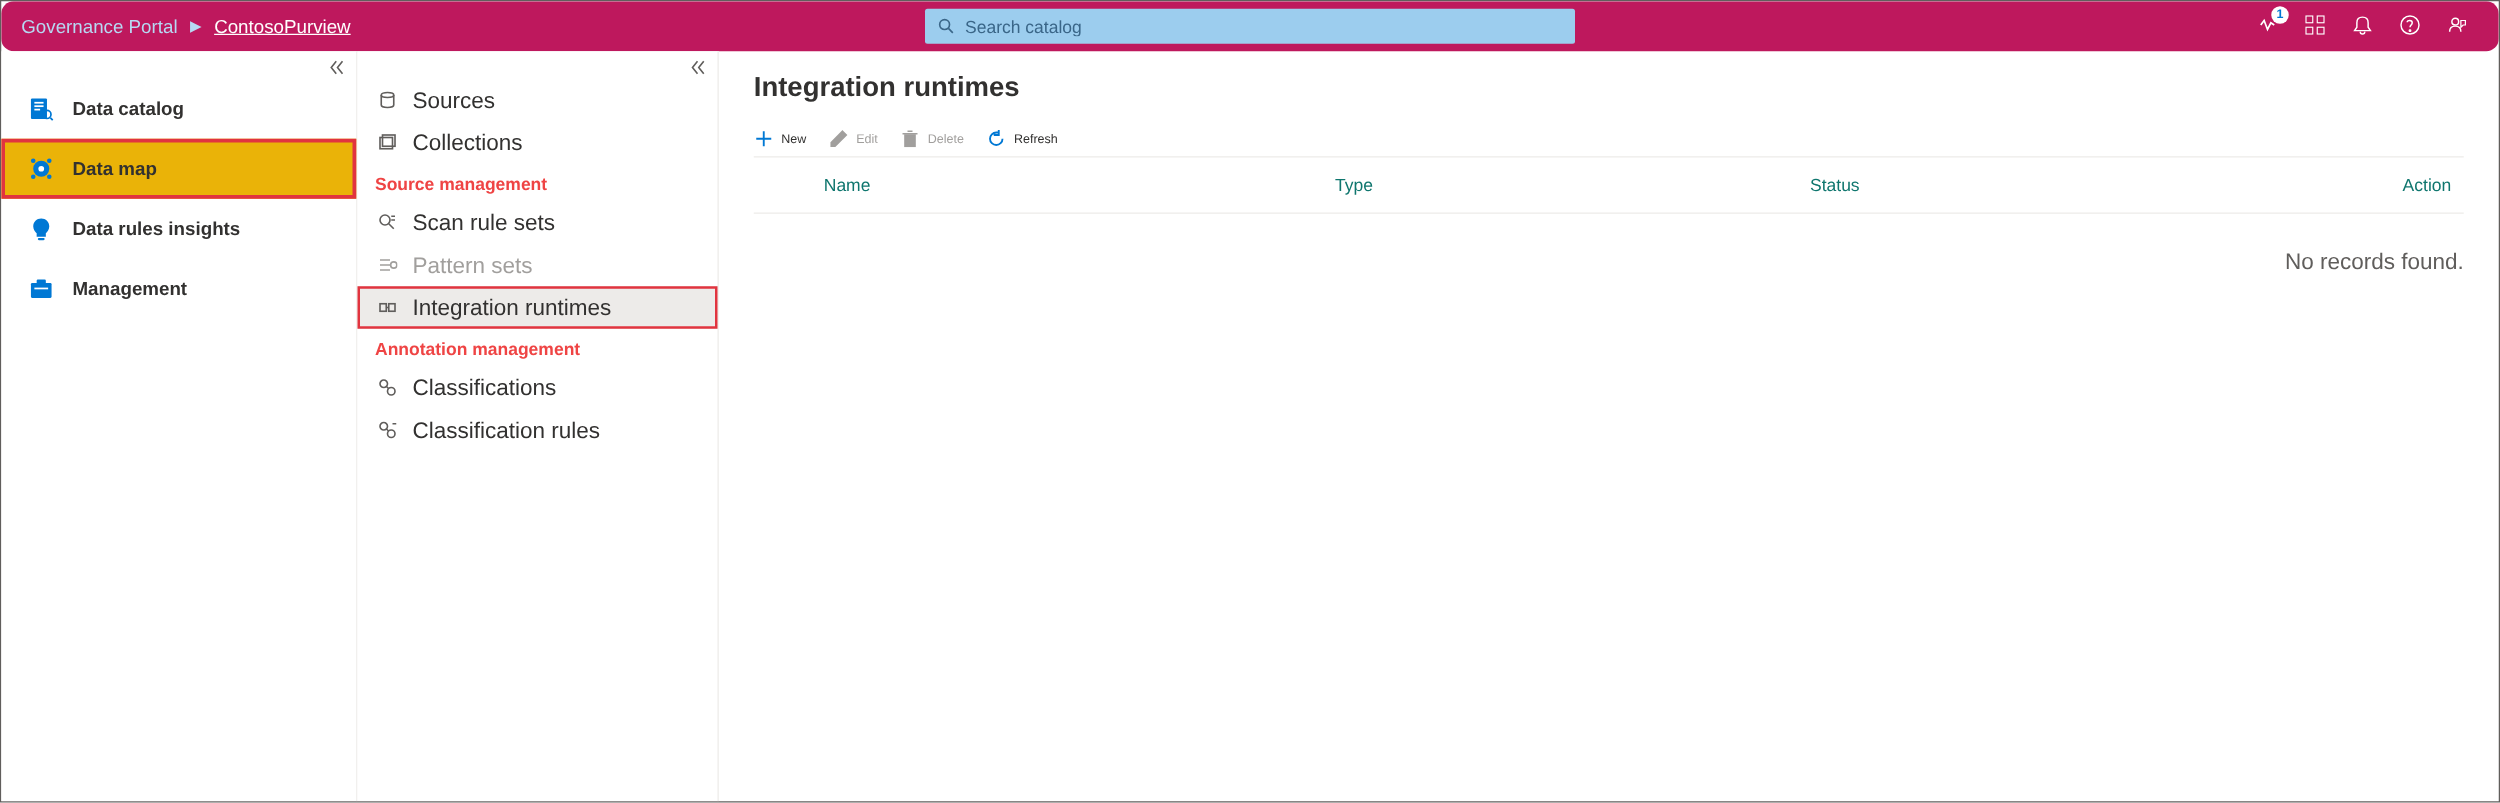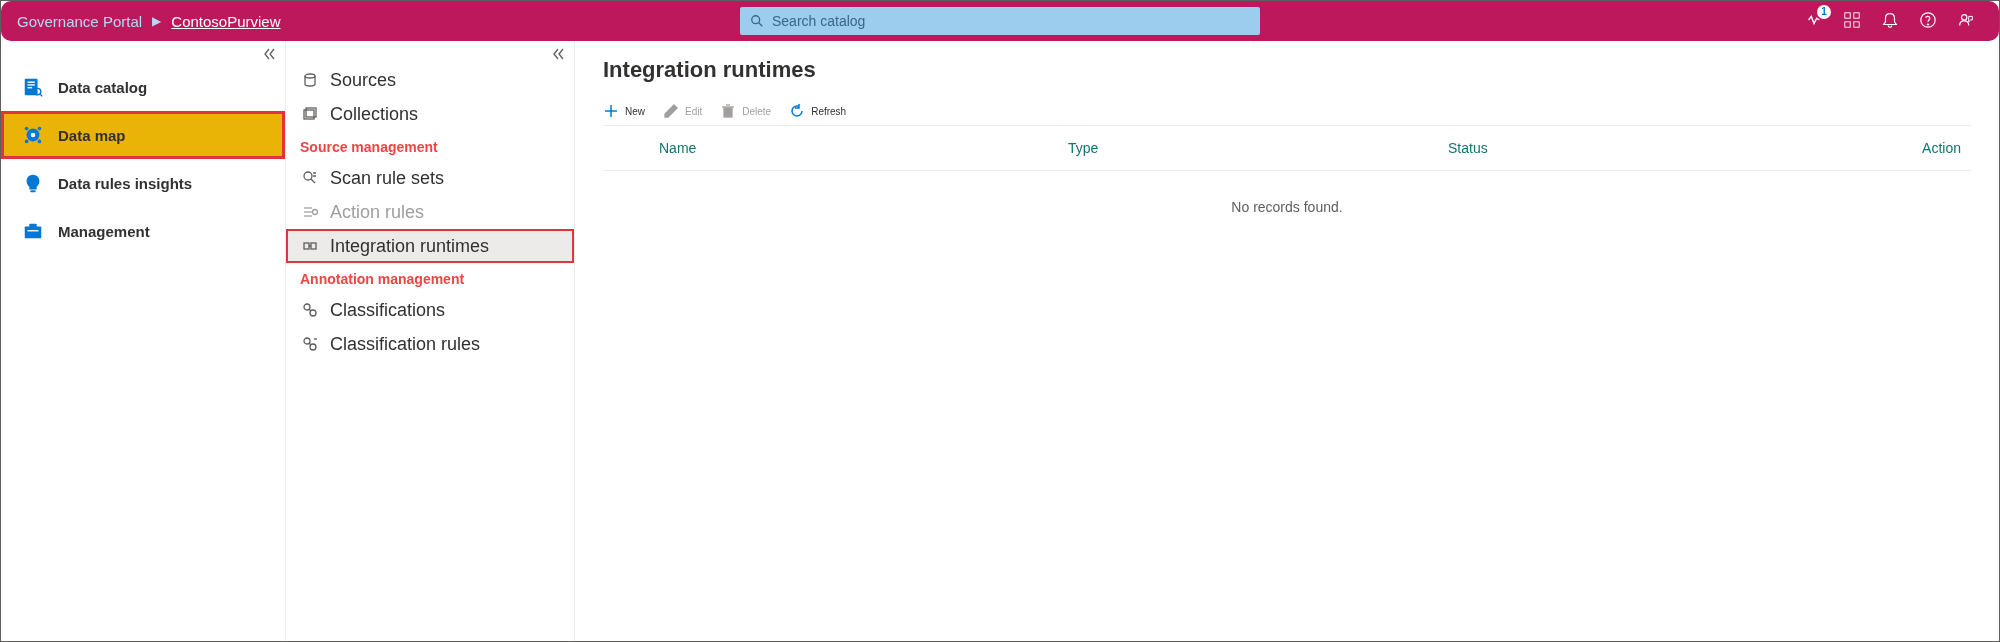--- a/index.html
+++ b/index.html
@@ -51,21 +51,21 @@
   .tool-btn svg { width: 16px; height: 16px; }
   .tool-btn.primary svg { stroke: #0078d4; fill: none; stroke-width: 1.5; }
   .tool-btn.disabled svg { fill: #a19f9d; stroke: #a19f9d; }
   .tool-btn.refresh svg { stroke: #0078d4; fill: none; stroke-width: 1.5; }
 
   .table-head { display: flex; padding: 14px 0; border-bottom: 1px solid #edebe9; font-size: 14px; color: #0f766e; font-weight: 400; }
   .col-name { flex: 0 0 420px; padding-left: 56px; }
   .col-type { flex: 0 0 380px; margin-left: 45px; }
   .col-status { flex: 1; }
   .col-action { flex: 0 0 90px; text-align: right; padding-right: 10px; }
-  .empty-state { text-align: center; padding: 28px 0; color: #605e5c; font-size: 14px; }
+  .empty-state { text-align: right; padding: 28px 0; color: #605e5c; font-size: 18px; }
 
 </style>
 </head>
 <body>
 
 <div class="top-bar">
   <div class="breadcrumbs">
     <a href="#">Governance Portal</a>
     <span class="sep">▶</span>
     <span class="current">ContosoPurview</span>
@@ -199,21 +199,21 @@
         </svg>
       <span>Scan rule sets</span>
     </div>
     <div class="sub-item disabled">
       <svg viewBox="0 0 16 16">
           <line x1="2" y1="4" x2="10" y2="4"></line>
           <line x1="2" y1="8" x2="10" y2="8"></line>
           <line x1="2" y1="12" x2="10" y2="12"></line>
           <circle cx="13" cy="8" r="2.5"></circle>
         </svg>
-      <span>Action rules</span>
+      <span>Pattern sets</span>
     </div>
     <div class="sub-item selected highlighted">
       <svg viewBox="0 0 16 16">
           <rect x="2" y="5" width="5" height="6"></rect>
           <rect x="9" y="5" width="5" height="6"></rect>
           <line x1="7" y1="8" x2="9" y2="8"></line>
         </svg>
       <span>Integration runtimes</span>
     </div>
 

